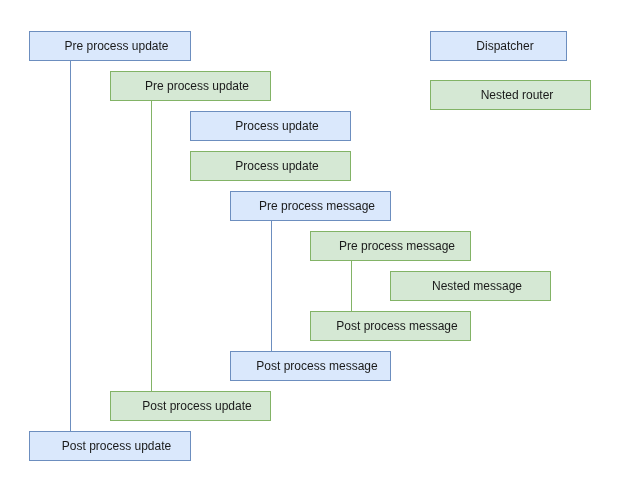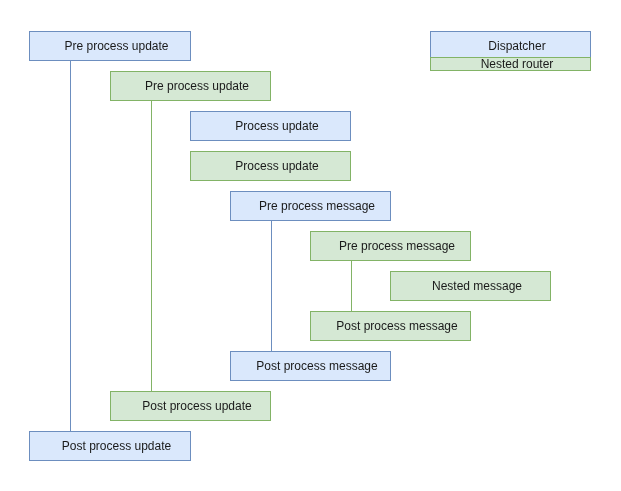--- a/index.html
+++ b/index.html
@@ -97,20 +97,20 @@
         <span>Post process message</span>
       </div>
       <div class="node green" style="left: 110px; top: 391px; width: 161px; height: 30px;">
         <span>Post process update</span>
       </div>
       <div class="node blue" style="left: 29px; top: 431px; width: 162px; height: 30px;">
         <span>Post process update</span>
       </div>
     </div>
   <div id="legend-layer" class="legend-group">
-      <div class="node blue" style="left: 430px; top: 31px; width: 161px; height: 30px;">
+      <div class="node blue" style="left: 430px; top: 31px; width: 137px; height: 30px;">
         <span>Dispatcher</span>
       </div>
-      <div class="node green" style="left: 430px; top: 57px; width: 161px; height: 14px;">
+      <div class="node green" style="left: 430px; top: 80px; width: 161px; height: 30px;">
         <span>Nested router</span>
       </div>
     </div>
 </div>
 
 </body></html>

